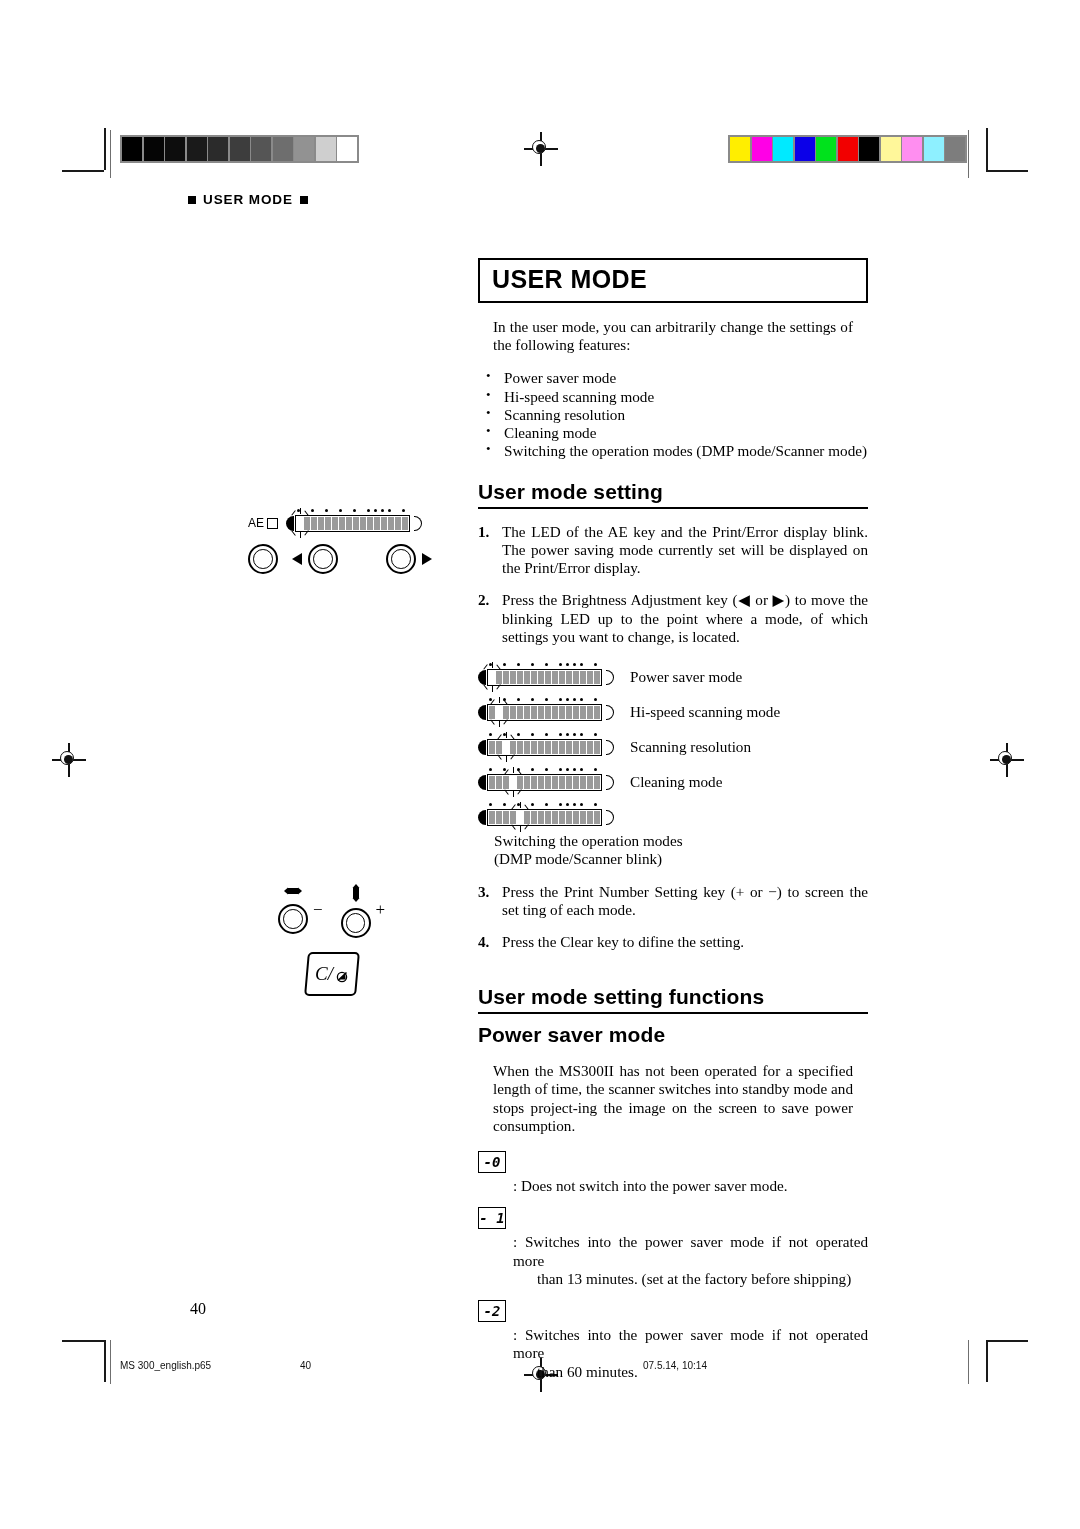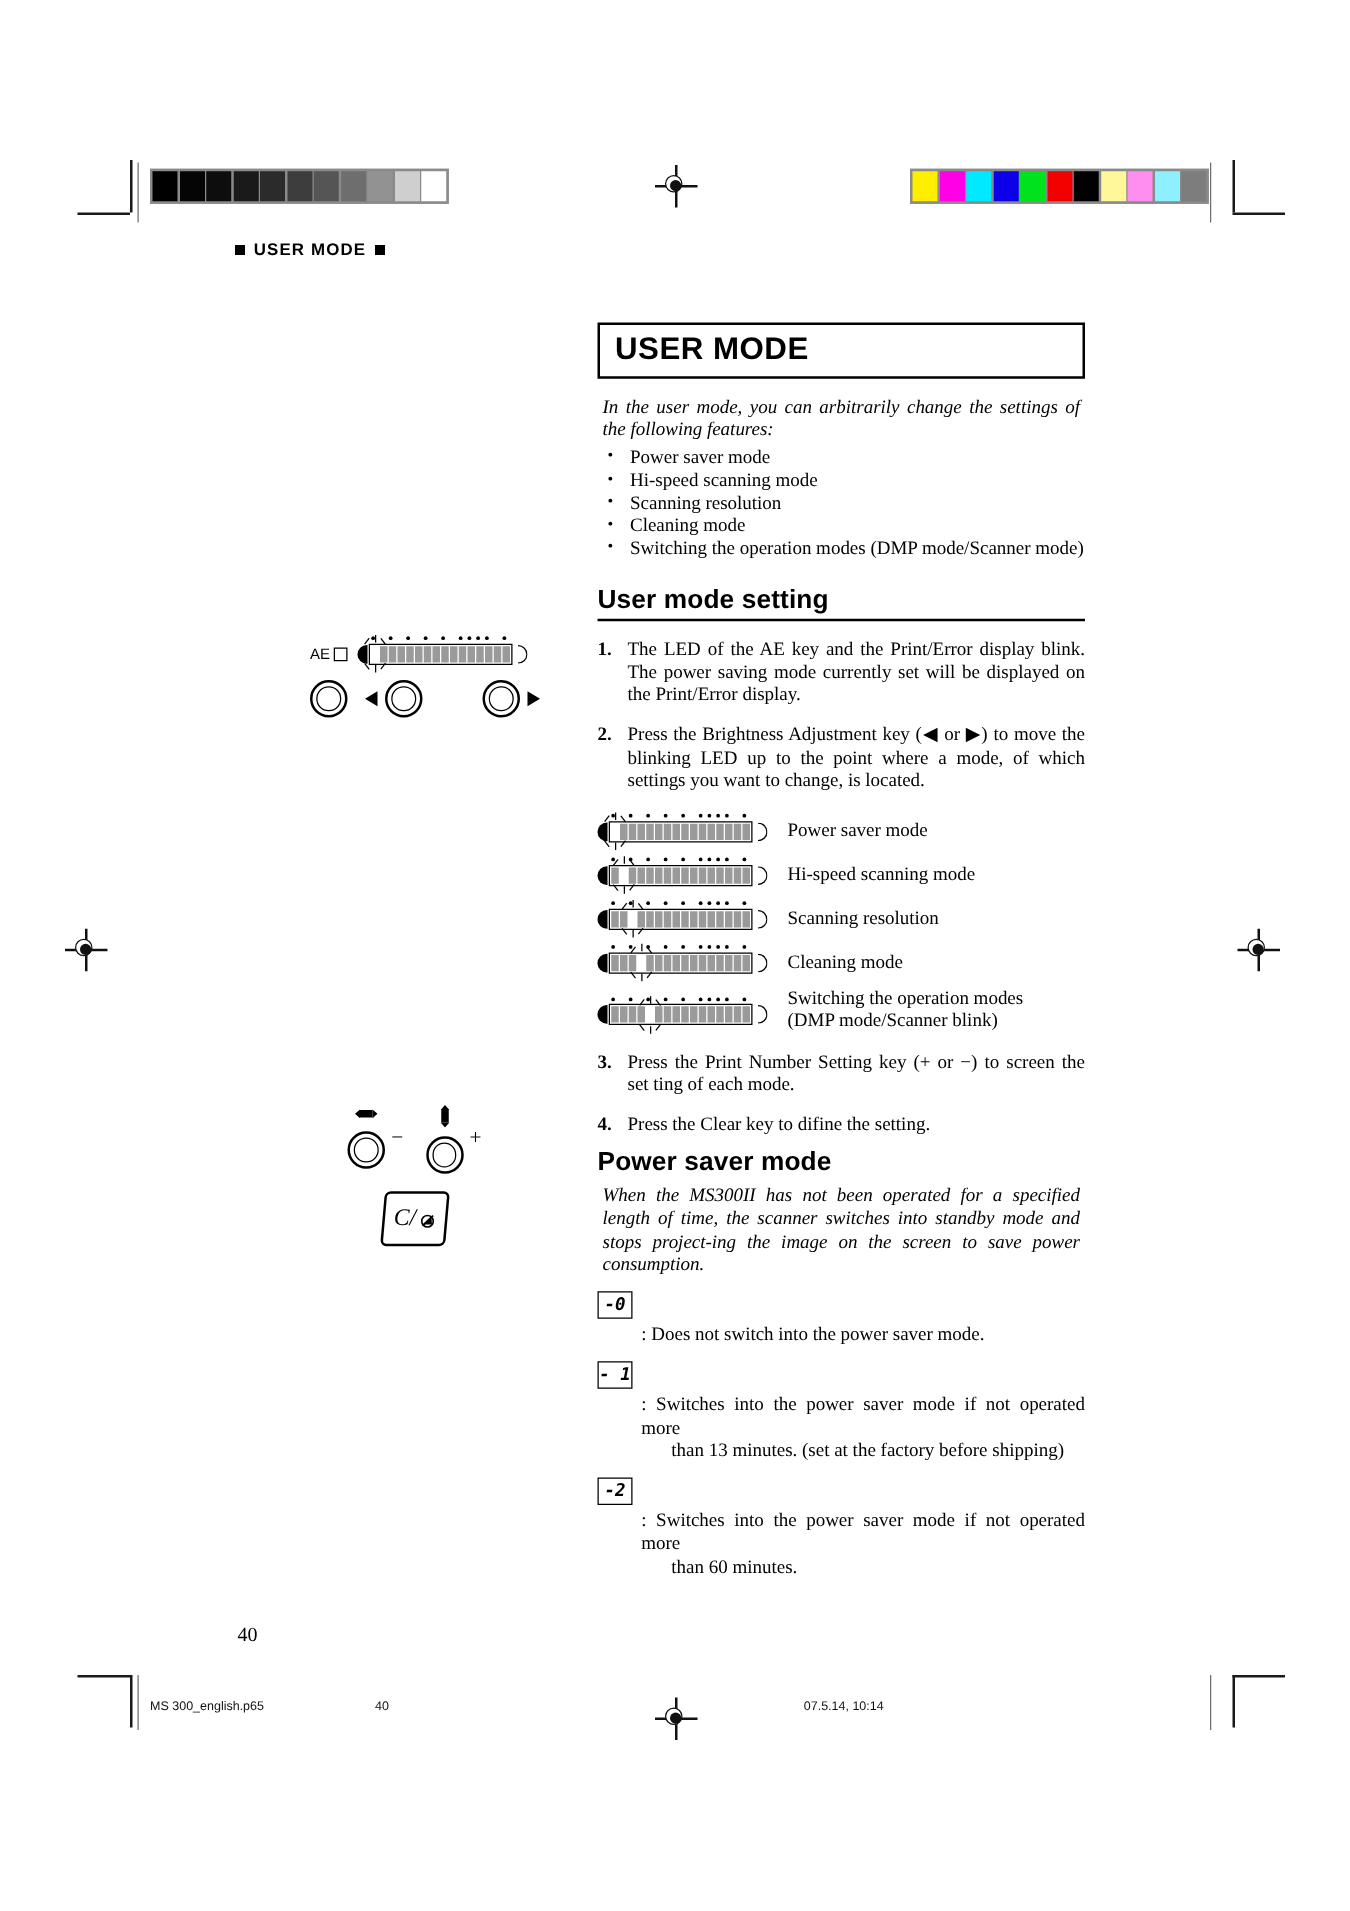--- a/index.html
+++ b/index.html
@@ -97,25 +97,24 @@
   .title-box h1 {
     margin: 0;
     font-family: "Liberation Sans", "DejaVu Sans", sans-serif;
     font-size: 25px;
     font-weight: bold;
     letter-spacing: 0.4px;
     line-height: 1;
   }
 
   p.body {
-    margin: 4px;
+    margin: 15px;
     font-size: 15.2px;
     line-height: 1.2;
     text-align: justify;
-    font-style: italic;
   }
 
   ul.feat {
     margin: 0;
     padding: 0;
     list-style: none;
     font-size: 15.2px;
     line-height: 1.2;
   }
   ul.feat li {
@@ -745,21 +744,21 @@
             <i style="left: 2px; top: 2px; transform: rotate(38deg);"></i>
             <i style="left: 9px; top: 0px; transform: rotate(0deg);"></i>
             <i style="left: 15px; top: 2px; transform: rotate(-38deg);"></i>
             <i style="left: 2px; top: 22px; transform: rotate(-38deg);"></i>
             <i style="left: 9px; top: 24px; transform: rotate(0deg);"></i>
             <i style="left: 15px; top: 22px; transform: rotate(38deg);"></i>
           </div>
         </div>
         <div class="cap"><span>Cleaning mode</span></div>
       </div>
-      <div class="ledrow" style="height: auto; align-items: flex-end;">
+      <div class="ledrow" style="height: auto; align-items: flex-start; flex-direction: column;">
         <div class="ledwrap">
           <div class="halfcircle"></div>
           <div class="bar">
             <div class="cell"></div>
             <div class="cell"></div>
             <div class="cell"></div>
             <div class="cell"></div>
             <div class="cell on"></div>
             <div class="cell"></div>
             <div class="cell"></div>
@@ -807,20 +806,21 @@
         </div>
       </div>
       <div class="step">
         <div class="num">4.</div>
         <div class="txt">
           <p>Press the Clear key to difine the setting.</p>
         </div>
       </div>
     </div>
 
+  <h2 class="sect" style="margin-top:34px;">User mode setting functions</h2>
   <h3 class="sub">Power saver mode</h3>
   <p class="body">When the MS300II has not been operated for a specified length of time, the scanner switches into standby mode and stops project-ing the image on the screen to save power consumption.</p>
 
   <div id="code-list" style="margin-top:6px;">
       <div class="coderow">
         <div class="codebox">-0</div>
         <div class="ctext"><span>: Does not switch into the power saver mode.</span></div>
       </div>
       <div class="coderow">
         <div class="codebox">- 1</div>

